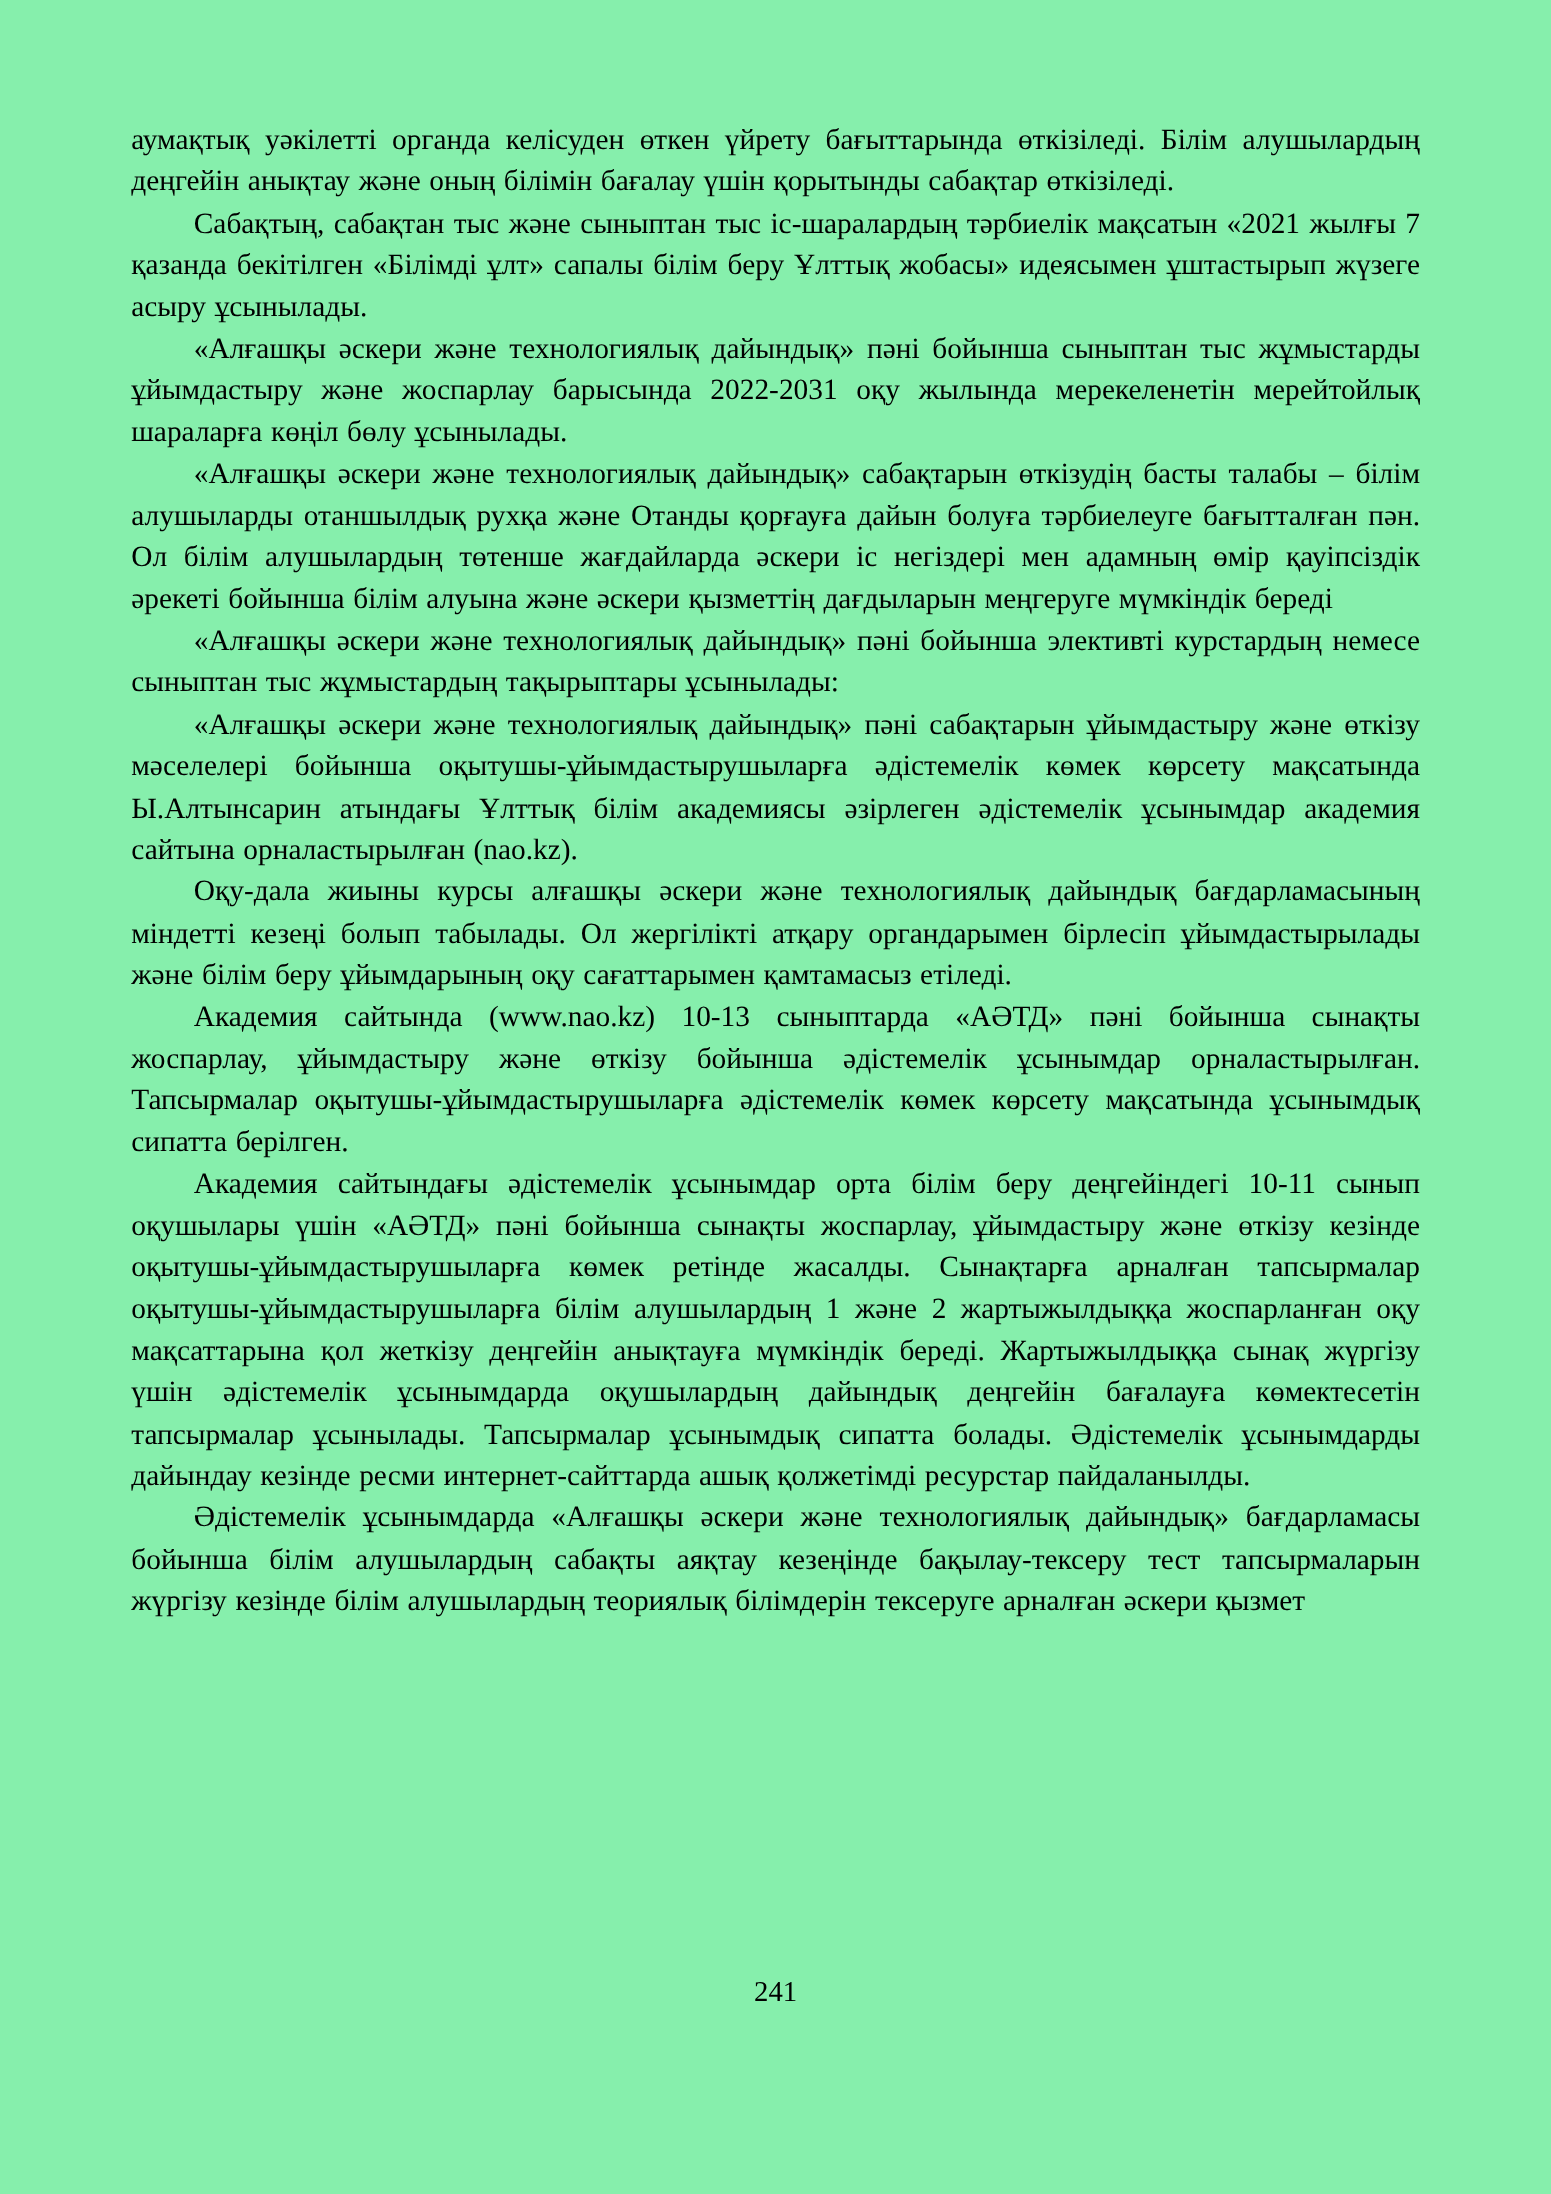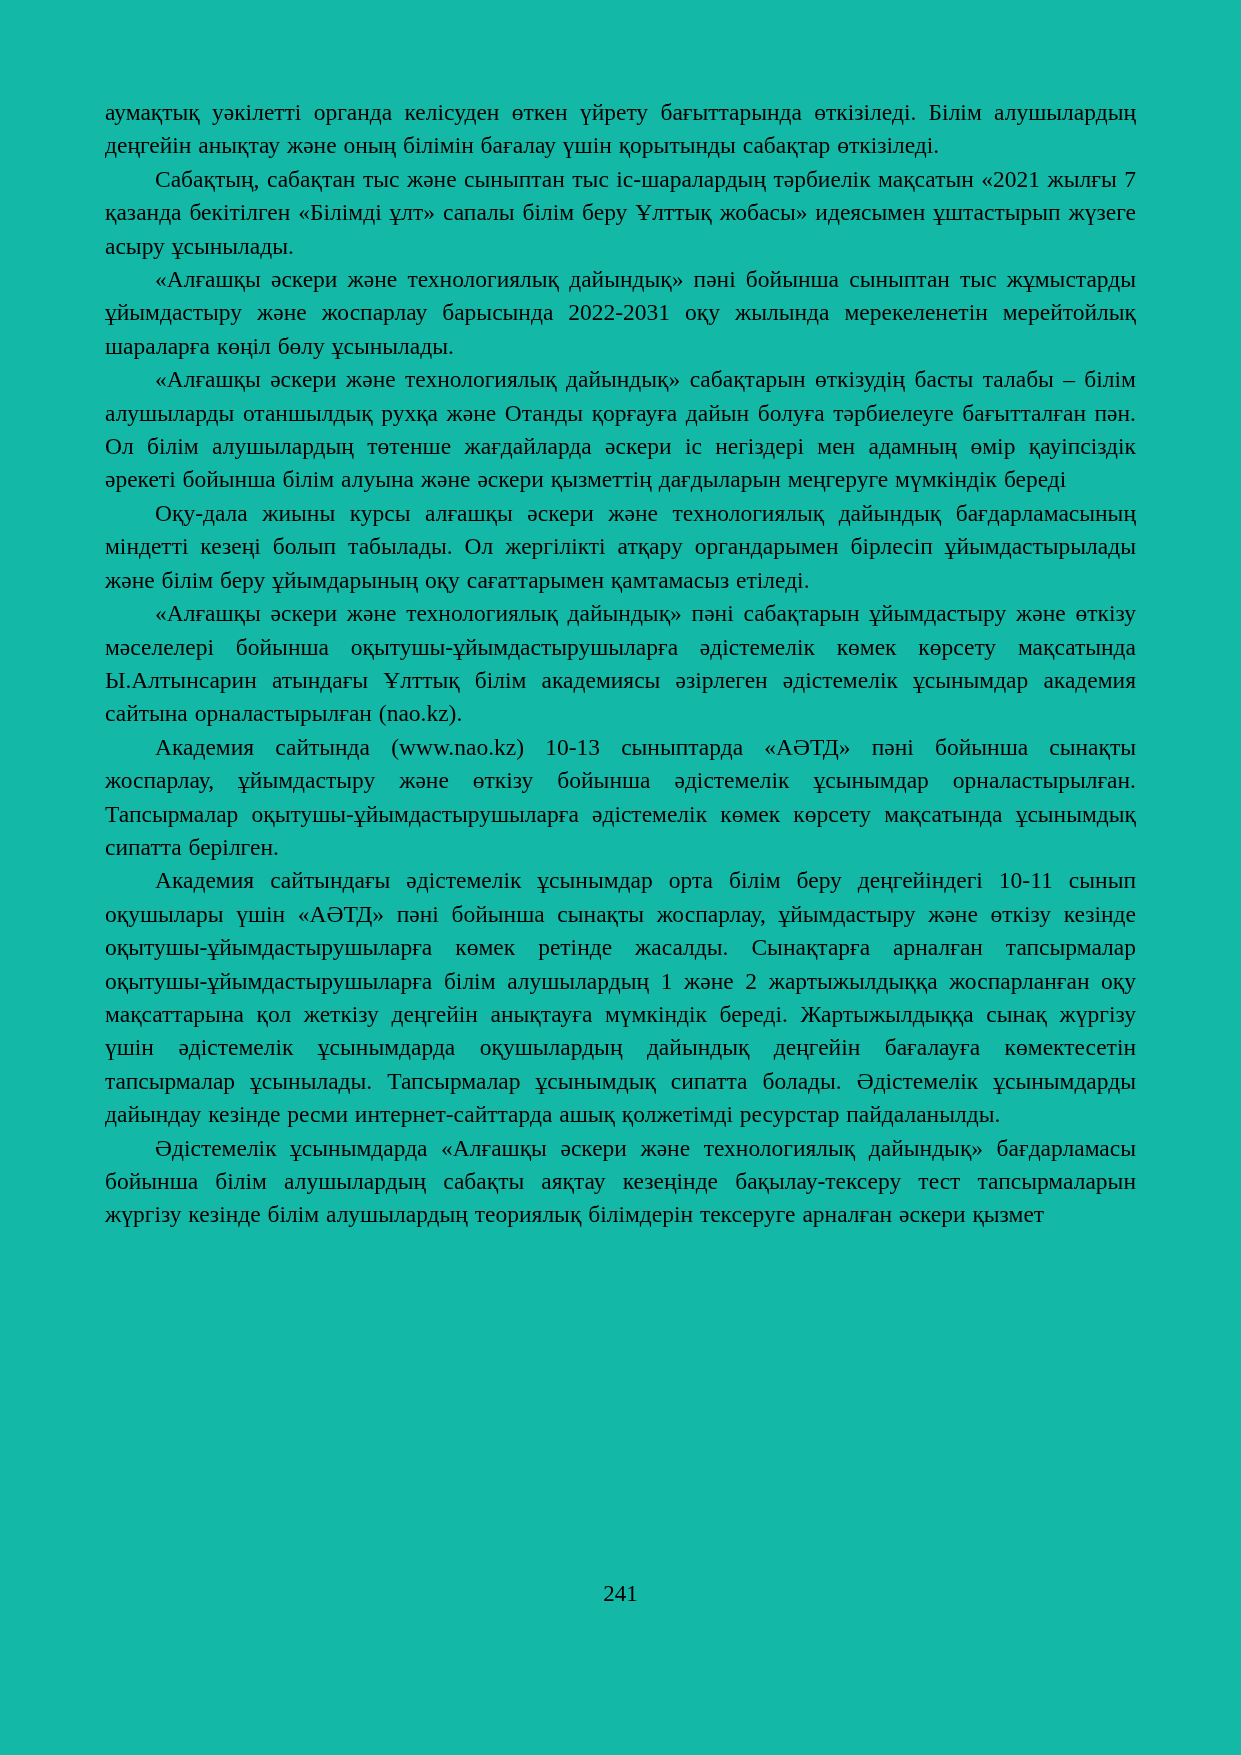--- a/index.html
+++ b/index.html
@@ -4,21 +4,21 @@
 <style>
   html, body {
     margin: 0;
     padding: 0;
     background: #ffffff;
   }
   .page {
     position: relative;
     width: 1241px;
     height: 1755px;
-    background: #14b8a6;
+    background: #86efac;
     color: #000000;
     font-family: "Liberation Serif", "DejaVu Serif", serif;
     box-sizing: border-box;
     overflow: hidden;
   }
   .text-block {
     position: absolute;
     top: 96px;
     left: 105px;
     width: 1031px;
@@ -46,20 +46,21 @@
 </style>
 </head>
 <body>
 
 <div class="page">
   <div class="text-block">
     <p class="continuation">аумақтық уәкілетті органда келісуден өткен үйрету бағыттарында өткізіледі. Білім алушылардың деңгейін анықтау және оның білімін бағалау үшін қорытынды сабақтар өткізіледі.</p>
     <p>Сабақтың, сабақтан тыс және сыныптан тыс іс-шаралардың тәрбиелік мақсатын «2021 жылғы 7 қазанда бекітілген «Білімді ұлт» сапалы білім беру Ұлттық жобасы» идеясымен ұштастырып жүзеге асыру ұсынылады.</p>
     <p>«Алғашқы әскери және технологиялық дайындық» пәні бойынша сыныптан тыс жұмыстарды ұйымдастыру және жоспарлау барысында 2022-2031 оқу жылында мерекеленетін мерейтойлық шараларға көңіл бөлу ұсынылады.</p>
     <p>«Алғашқы әскери және технологиялық дайындық» сабақтарын өткізудің басты талабы – білім алушыларды отаншылдық рухқа және Отанды қорғауға дайын болуға тәрбиелеуге бағытталған пән. Ол білім алушылардың төтенше жағдайларда әскери іс негіздері мен адамның өмір қауіпсіздік әрекеті бойынша білім алуына және әскери қызметтің дағдыларын меңгеруге мүмкіндік береді</p>
+    <p>«Алғашқы әскери және технологиялық дайындық» пәні бойынша элективті курстардың немесе сыныптан тыс жұмыстардың тақырыптары ұсынылады:</p>
+    <p>«Алғашқы әскери және технологиялық дайындық» пәні сабақтарын ұйымдастыру және өткізу мәселелері бойынша оқытушы-ұйымдастырушыларға әдістемелік көмек көрсету мақсатында Ы.Алтынсарин атындағы Ұлттық білім академиясы әзірлеген әдістемелік ұсынымдар академия сайтына орналастырылған (nao.kz).</p>
     <p>Оқу-дала жиыны курсы алғашқы әскери және технологиялық дайындық бағдарламасының міндетті кезеңі болып табылады. Ол жергілікті атқару органдарымен бірлесіп ұйымдастырылады және білім беру ұйымдарының оқу сағаттарымен қамтамасыз етіледі.</p>
-    <p>«Алғашқы әскери және технологиялық дайындық» пәні сабақтарын ұйымдастыру және өткізу мәселелері бойынша оқытушы-ұйымдастырушыларға әдістемелік көмек көрсету мақсатында Ы.Алтынсарин атындағы Ұлттық білім академиясы әзірлеген әдістемелік ұсынымдар академия сайтына орналастырылған (nao.kz).</p>
     <p>Академия сайтында (www.nao.kz) 10-13 сыныптарда «АӘТД» пәні бойынша сынақты жоспарлау, ұйымдастыру және өткізу бойынша әдістемелік ұсынымдар орналастырылған. Тапсырмалар оқытушы-ұйымдастырушыларға әдістемелік көмек көрсету мақсатында ұсынымдық сипатта берілген.</p>
     <p>Академия сайтындағы әдістемелік ұсынымдар орта білім беру деңгейіндегі 10-11 сынып оқушылары үшін «АӘТД» пәні бойынша сынақты жоспарлау, ұйымдастыру және өткізу кезінде оқытушы-ұйымдастырушыларға көмек ретінде жасалды. Сынақтарға арналған тапсырмалар оқытушы-ұйымдастырушыларға білім алушылардың 1 және 2 жартыжылдыққа жоспарланған оқу мақсаттарына қол жеткізу деңгейін анықтауға мүмкіндік береді. Жартыжылдыққа сынақ жүргізу үшін әдістемелік ұсынымдарда оқушылардың дайындық деңгейін бағалауға көмектесетін тапсырмалар ұсынылады. Тапсырмалар ұсынымдық сипатта болады. Әдістемелік ұсынымдарды дайындау кезінде ресми интернет-сайттарда ашық қолжетімді ресурстар пайдаланылды.</p>
     <p>Әдістемелік ұсынымдарда «Алғашқы әскери және технологиялық дайындық» бағдарламасы бойынша білім алушылардың сабақты аяқтау кезеңінде бақылау-тексеру тест тапсырмаларын жүргізу кезінде білім алушылардың теориялық білімдерін тексеруге арналған әскери қызмет</p>
   </div>
   <div class="page-number">241</div>
 </div>
 
 </body></html>

